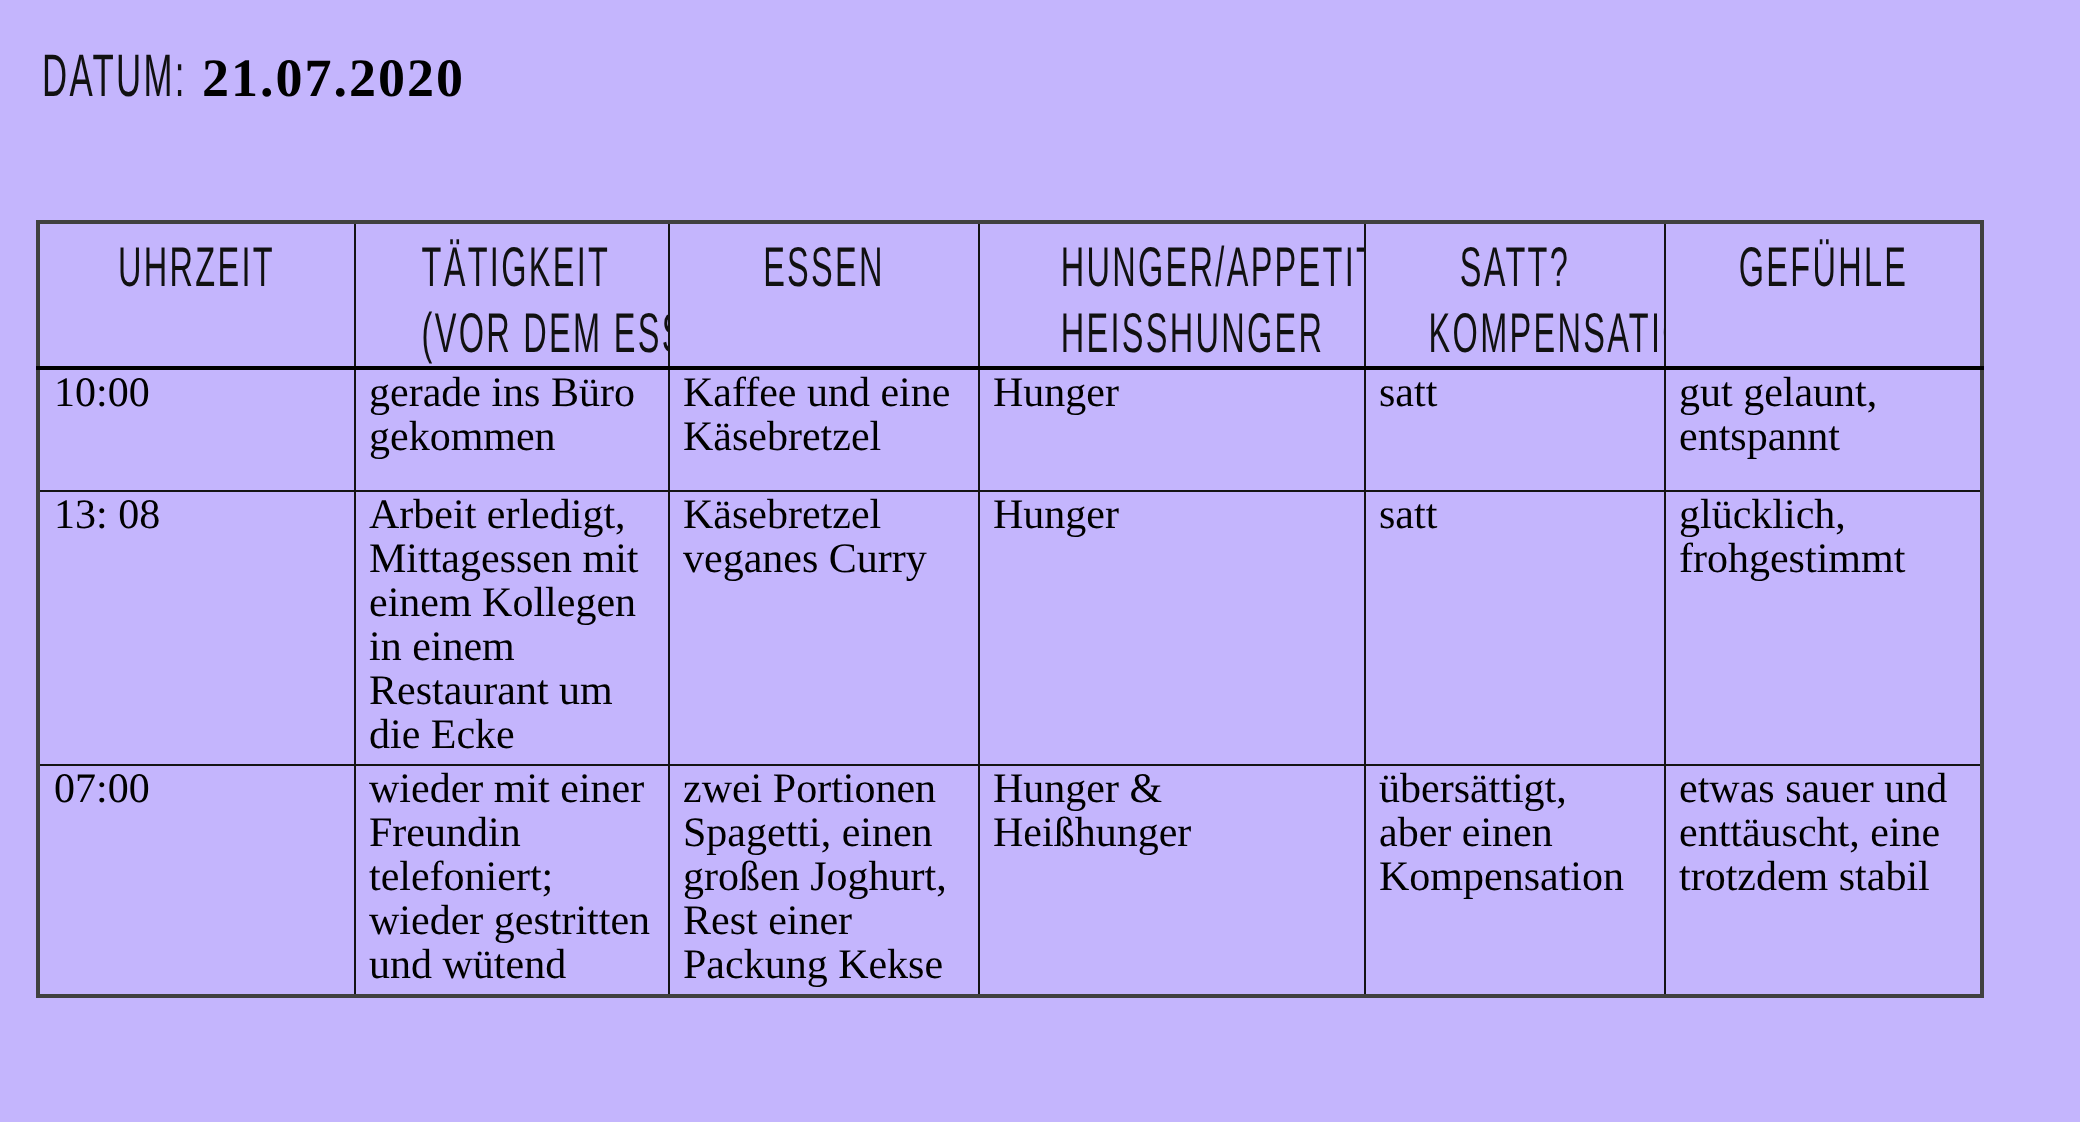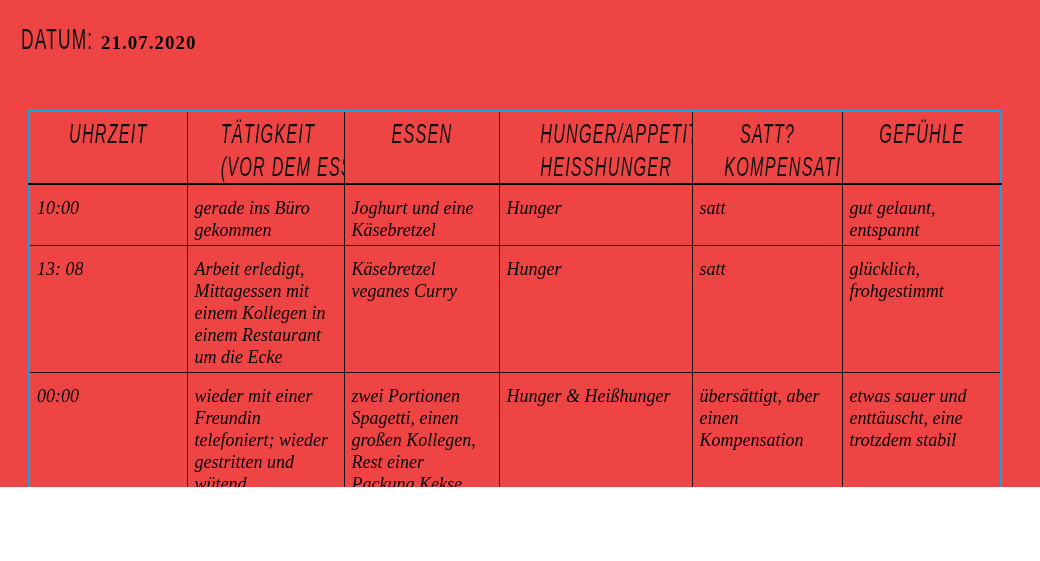--- a/index.html
+++ b/index.html
@@ -1,21 +1,21 @@
 <!DOCTYPE html>
 <html><head>
 <meta charset="utf-8">
 <style>
   * { margin: 0; padding: 0; box-sizing: border-box; }
   html, body { background: #ffffff; }
   .page {
     position: relative;
     width: 1040px;
-    height: 487px;
-    background: #ef4444;
+    height: 561px;
+    background: #c4b5fd;
     overflow: hidden;
     font-family: "Liberation Serif", serif;
     color: #000000;
   }
   
   .date-line {
     position: absolute;
     left: 21px;
     top: 22px;
     display: flex;
@@ -34,34 +34,33 @@
     line-height: 34px;
     text-transform: uppercase;
     letter-spacing: 2px;
     transform: scaleX(0.58);
     transform-origin: 0 50%;
     color: #111111;
   }
   .date-value {
     font-family: "Liberation Serif", serif;
     font-weight: bold;
-    font-size: 19px;
+    font-size: 27px;
     letter-spacing: 1px;
     color: #000000;
   }
   
   table.diary {
     position: absolute;
-    left: 28px;
+    left: 18px;
     top: 110px;
     width: 974px;
     table-layout: fixed;
     border-collapse: collapse;
-    border: 2px solid #0ea5e9;
-    font-style: italic;
+    border: 2px solid #404040;
   }
   table.diary th, table.diary td {
     border: 1px solid #141414;
     vertical-align: top;
     overflow: hidden;
   }
   table.diary thead th {
     border-bottom: 2px solid #000000;
   }
   .hd {
@@ -76,23 +75,23 @@
     line-height: 33px;
     text-transform: uppercase;
     letter-spacing: 2px;
     transform: scaleX(0.58);
     transform-origin: 50% 50%;
     color: #111111;
     white-space: nowrap;
   }
   table.diary td {
     font-family: "Liberation Serif", serif;
-    font-size: 18px;
+    font-size: 21px;
     line-height: 22px;
-    padding: 12px 8px 4px 7px;
+    padding: 0 8px 4px 7px;
     color: #000000;
   }
 </style>
 </head>
 <body>
 
 <div class="page">
 
   <div class="date-line">
     <span class="hand-wrap"><span class="hand-inner">Datum:</span></span>
@@ -142,37 +141,37 @@
           <div class="hd">
               <span>Gefühle</span>
             </div>
         </th>
       </tr>
     </thead>
     <tbody>
       <tr style="height:61px">
         <td>10:00</td>
         <td>gerade ins Büro gekommen</td>
-        <td>Joghurt und eine Käsebretzel</td>
+        <td>Kaffee und eine Käsebretzel</td>
         <td>Hunger</td>
         <td>satt</td>
         <td>gut gelaunt, entspannt</td>
       </tr>
       <tr style="height:111px">
         <td>13: 08</td>
         <td>Arbeit erledigt, Mittagessen mit einem Kollegen in einem Restaurant um die Ecke</td>
         <td>Käsebretzel veganes Curry</td>
         <td>Hunger</td>
         <td>satt</td>
         <td>glücklich, frohgestimmt</td>
       </tr>
       <tr style="height:110px">
-        <td>00:00</td>
+        <td>07:00</td>
         <td>wieder mit einer Freundin telefoniert; wieder gestritten und wütend</td>
-        <td>zwei Portionen Spagetti, einen großen Kollegen, Rest einer Packung Kekse</td>
+        <td>zwei Portionen Spagetti, einen großen Joghurt, Rest einer Packung Kekse</td>
         <td>Hunger &amp; Heißhunger</td>
         <td>übersättigt, aber einen Kompensation</td>
         <td>etwas sauer und enttäuscht, eine trotzdem stabil</td>
       </tr>
     </tbody>
   </table>
 
 </div>
 
 </body></html>

